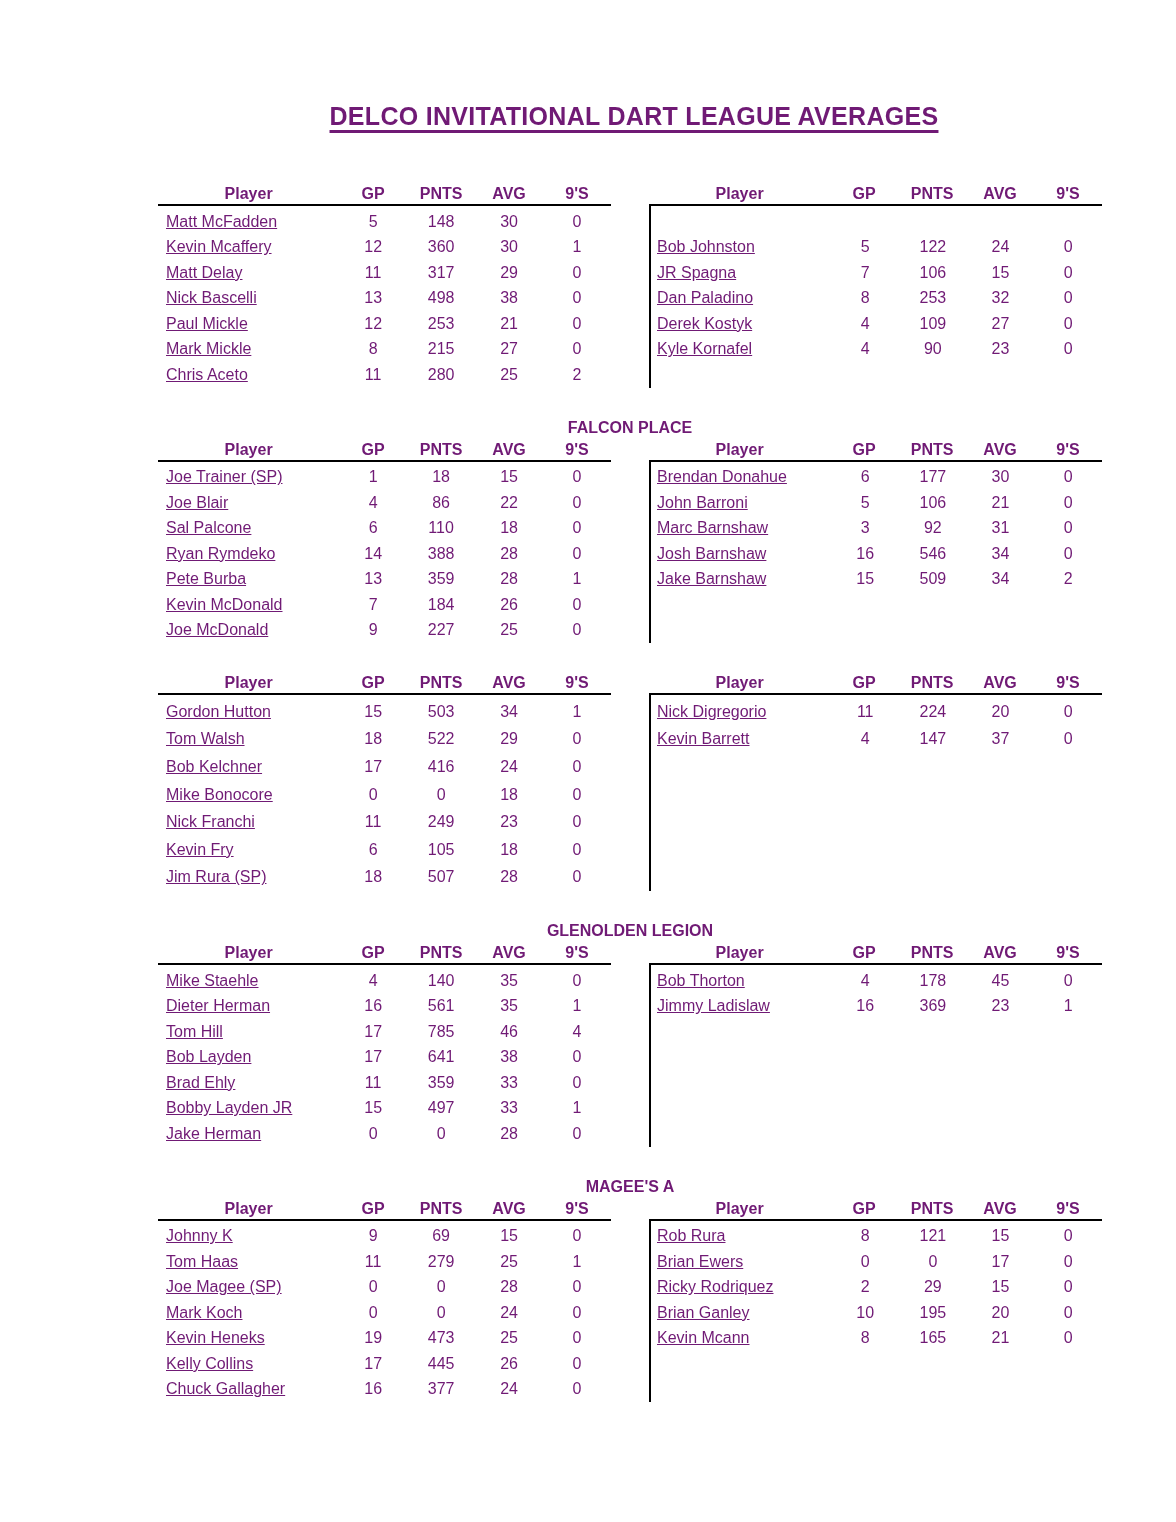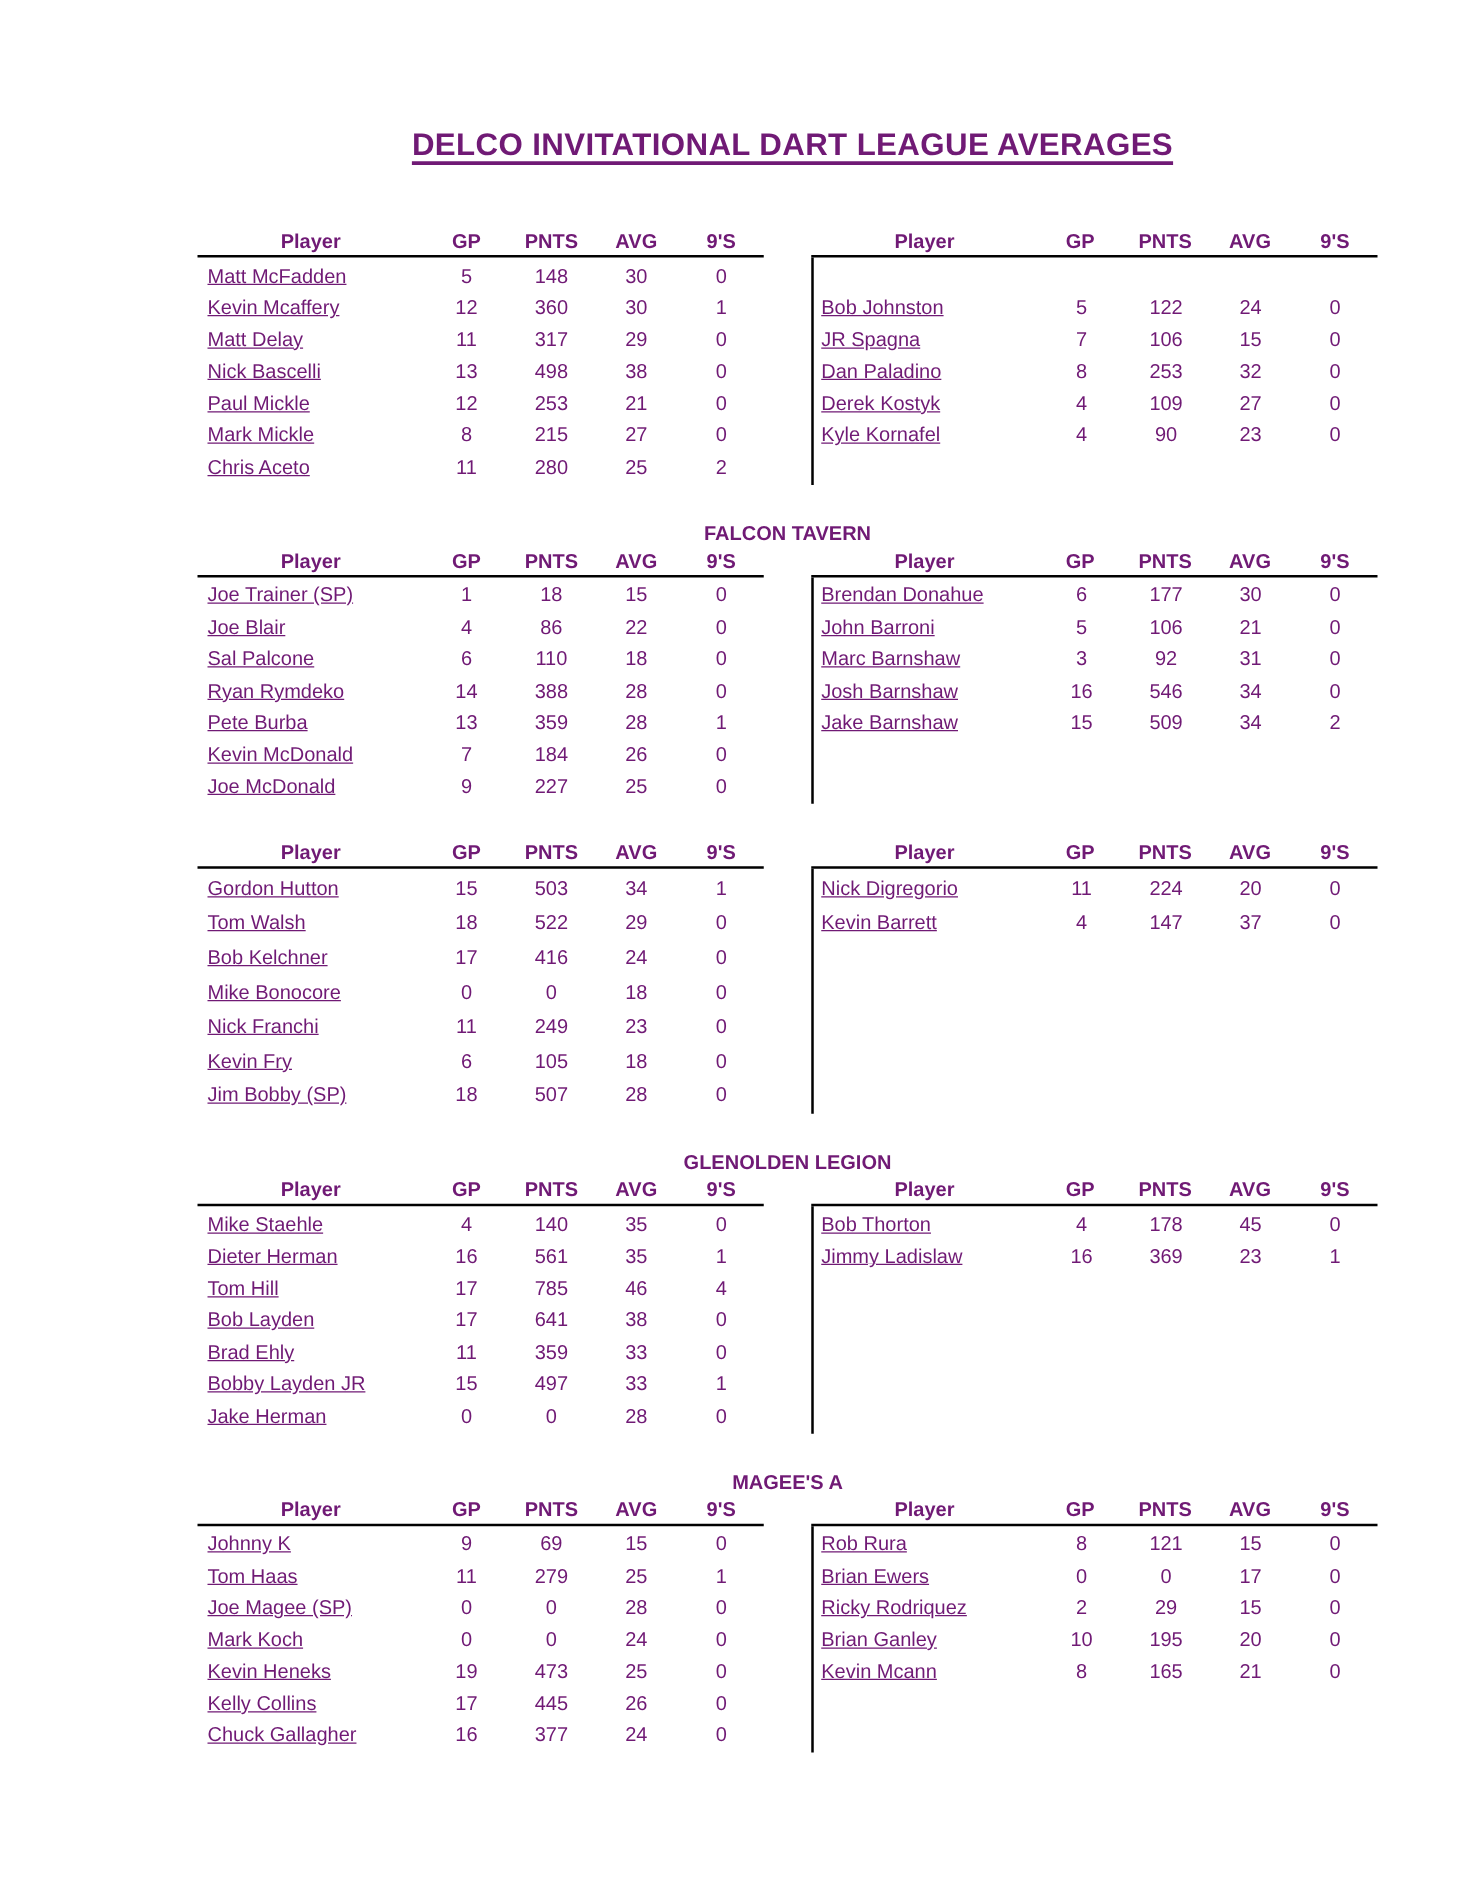--- a/index.html
+++ b/index.html
@@ -187,21 +187,21 @@
                 <div class="num">90</div>
                 <div class="num">23</div>
                 <div class="num">0</div>
               </div>
             </div>
       </div>
     </div>
   </div>
 
   <div class="section">
-    <div class="section-title">FALCON TAVERN</div>
+    <div class="section-title">FALCON PLACE</div>
     <div class="tables">
       <div class="half left">
         <div class="hdr">
               <div class="c">Player</div>
               <div class="c">GP</div>
               <div class="c">PNTS</div>
               <div class="c">AVG</div>
               <div class="c">9'S</div>
             </div>
         <div class="rows">
@@ -352,21 +352,21 @@
                 <div class="num">0</div>
               </div>
               <div class="row">
                 <div class="player">Kevin Fry</div>
                 <div class="num">6</div>
                 <div class="num">105</div>
                 <div class="num">18</div>
                 <div class="num">0</div>
               </div>
               <div class="row">
-                <div class="player">Jim Bobby (SP)</div>
+                <div class="player">Jim Rura (SP)</div>
                 <div class="num">18</div>
                 <div class="num">507</div>
                 <div class="num">28</div>
                 <div class="num">0</div>
               </div>
             </div>
       </div>
       <div class="half right">
         <div class="hdr">
               <div class="c">Player</div>

